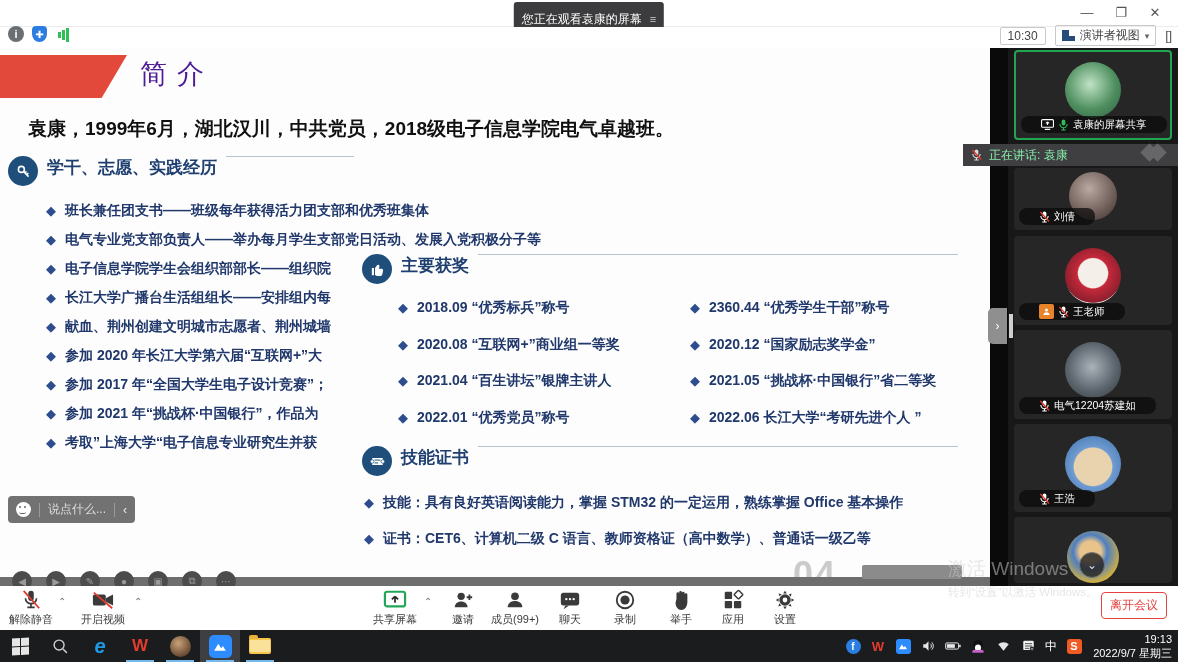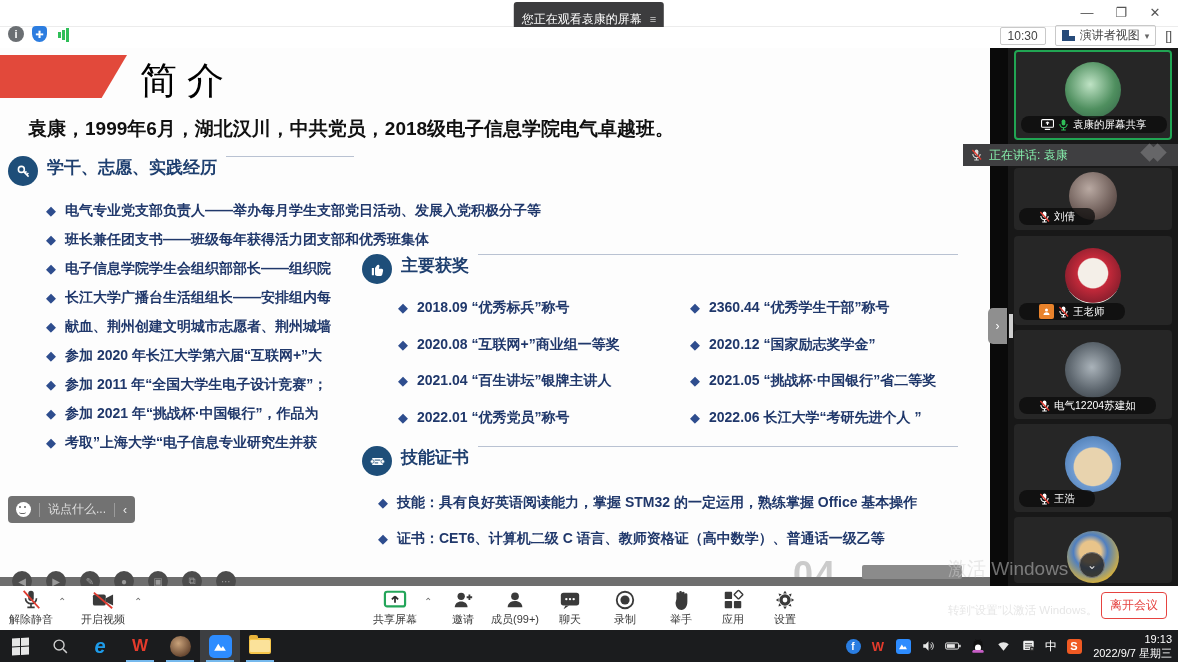--- a/index.html
+++ b/index.html
@@ -24,21 +24,21 @@
   .view-select{border:1px solid #c9c9c9;border-radius:2px;padding:1px 6px;font-size:12px;color:#444;display:flex;align-items:center;gap:5px;}
   .layout-ico{width:13px;height:11px;position:relative;background:#274b7a;}
   .layout-ico:before{content:"";position:absolute;right:0;top:0;width:5px;height:5px;background:#fff;border-left:1px solid #fff;border-bottom:1px solid #fff;}
   .caret{font-size:9px;color:#666;}
   .fullscreen-ico{color:#555;font-size:13px;letter-spacing:-2px;}
 
   
   .slide{position:absolute;left:0;top:48px;width:990px;height:529px;background:#fdfdfd;overflow:hidden;}
   .red-banner{position:absolute;left:0;top:7px;width:127px;height:43px;background:#e2493b;
     clip-path:polygon(0 0,100% 0,80% 100%,0 100%);}
-  .slide-badge{position:absolute;left:140px;top:8px;color:#000000;font-size:37px;letter-spacing:10px;font-weight:500;}
+  .slide-badge{position:absolute;left:140px;top:8px;color:#4c1d95;font-size:27px;letter-spacing:10px;font-weight:500;}
   .headline{position:absolute;left:28px;top:68px;width:950px;font-size:19px;font-weight:bold;color:#101010;white-space:nowrap;}
   .sec-head{position:absolute;display:flex;align-items:flex-start;gap:9px;}
   .sec-ico{width:30px;height:30px;border-radius:50%;background:#1e4e79;display:flex;align-items:center;justify-content:center;flex:none;}
   .sec-title{font-size:17px;font-weight:bold;color:#1e3f6f;white-space:nowrap;}
   .sec-line{height:1px;background:#b9c2d2;}
   .exp-list{position:absolute;left:46px;top:148px;width:940px;}
   .exp-item{height:29px;line-height:29px;font-size:14px;color:#20386b;font-weight:600;white-space:nowrap;overflow:hidden;}
   .dia{color:#2e4d8e;font-size:13px;margin-right:9px;}
   .panel{position:absolute;background:#fdfdfd;}
   .award-grid{position:absolute;left:46px;top:38px;display:grid;grid-template-columns:292px 300px;grid-auto-rows:36.5px;align-items:center;}
@@ -77,21 +77,21 @@
   .toast-logo i{width:13px;height:13px;background:#dcdcdc;transform:rotate(45deg);margin-left:-5px;}
   .collapse-tab{position:absolute;left:988px;top:308px;width:19px;height:36px;background:#8f8f8f;
     border-radius:5px 0 0 5px;color:#fff;font-size:12px;display:flex;align-items:center;justify-content:center;z-index:4;}
   .drag-handle{position:absolute;left:1009px;top:314px;width:4px;height:24px;border-left:2px solid #cfcfcf;border-right:2px solid #cfcfcf;z-index:4;}
   .scroll-more{position:absolute;left:1079px;top:552px;width:26px;height:26px;border-radius:50%;background:rgba(40,40,40,.85);
     border:1px solid #777;color:#ddd;display:flex;align-items:center;justify-content:center;font-size:12px;z-index:6;}
 
   
   .watermark{position:absolute;left:948px;top:556px;z-index:7;color:rgba(210,210,210,.5);pointer-events:none;}
   .watermark .l1{font-size:19px;}
-  .watermark .l2{font-size:11.5px;margin-top:21px;color:rgba(200,200,200,.45);}
+  .watermark .l2{font-size:11.5px;margin-top:3px;color:rgba(200,200,200,.45);}
 
   
   .toolbar{position:absolute;left:0;top:586px;width:1178px;height:44px;background:#fff;}
   .tb-item{position:absolute;top:3px;width:58px;display:flex;flex-direction:column;align-items:center;gap:1px;cursor:default;}
   .tb-item .lbl{font-size:11px;color:#3a3a3a;white-space:nowrap;text-align:center;}
   .tb-chev{position:absolute;top:10px;color:#707070;font-size:10px;}
   .leave-btn{position:absolute;right:11px;top:6px;width:66px;height:27px;border:1px solid #e64340;border-radius:4px;
     color:#e64340;font-size:12px;background:#fff;display:flex;align-items:center;justify-content:center;}
 
   
@@ -160,27 +160,27 @@
       <span class="sec-ico">
         <svg width="17" height="17" viewBox="0 0 24 24">
             <circle cx="9" cy="9" r="4.2" fill="none" stroke="#fff" stroke-width="2.2"></circle>
             <path d="M12.2 12.2l7 7M16.5 16.5l2.4-2.4M14 14l2.2-2.2" stroke="#fff" stroke-width="2.2" fill="none"></path>
           </svg>
       </span>
       <span class="sec-title">学干、志愿、实践经历</span>
       <span class="sec-line" style="width:128px;"></span>
     </div>
     <div class="exp-list">
+      <div class="exp-item"><span class="dia">◆</span><span>班长兼任团支书——班级每年获得活力团支部和优秀班集体</span></div>
       <div class="exp-item"><span class="dia">◆</span><span>电气专业党支部负责人——举办每月学生支部党日活动、发展入党积极分子等</span></div>
-      <div class="exp-item"><span class="dia">◆</span><span>班长兼任团支书——班级每年获得活力团支部和优秀班集体</span></div>
       <div class="exp-item"><span class="dia">◆</span><span>电子信息学院学生会组织部部长——组织院</span></div>
       <div class="exp-item"><span class="dia">◆</span><span>长江大学广播台生活组组长——安排组内每</span></div>
       <div class="exp-item"><span class="dia">◆</span><span>献血、荆州创建文明城市志愿者、荆州城墙</span></div>
       <div class="exp-item"><span class="dia">◆</span><span>参加 2020 年长江大学第六届“互联网+”大</span></div>
-      <div class="exp-item"><span class="dia">◆</span><span>参加 2011 年“全国大学生电子设计竞赛”；</span></div>
+      <div class="exp-item"><span class="dia">◆</span><span>参加 2017 年“全国大学生电子设计竞赛”；</span></div>
       <div class="exp-item"><span class="dia">◆</span><span>参加 2021 年“挑战杯·中国银行”，作品为</span></div>
       <div class="exp-item"><span class="dia">◆</span><span>考取”上海大学“电子信息专业研究生并获</span></div>
     </div>
 
     <div class="panel" style="left:352px;top:204px;width:638px;height:193px;">
       <div class="sec-head" style="left:10px;top:2px;position:absolute;">
         <span class="sec-ico">
           <svg width="17" height="17" viewBox="0 0 24 24">
               <path d="M4 10h3v10H4zM8.5 19.4c.5 1 1.5 1.6 2.8 1.6h5.2c1.1 0 2-.8 2.2-1.8l1.2-5.6c.3-1.3-.7-2.6-2-2.6h-4l.9-3.5c.2-1-.4-2-1.4-2.3-.8-.2-1.6.1-2 .8L8.5 10z" fill="#fff"></path>
             </svg>
@@ -207,21 +207,21 @@
           <svg width="17" height="17" viewBox="0 0 24 24">
               <rect x="4" y="7" width="16" height="10" rx="2" fill="#fff"></rect>
               <circle cx="4.5" cy="12" r="2.6" fill="#fff" stroke="#1e4e79"></circle>
               <circle cx="19.5" cy="12" r="2.6" fill="#fff" stroke="#1e4e79"></circle>
               <path d="M8 10h8M8 14h5" stroke="#1e4e79" stroke-width="1.4"></path>
             </svg>
         </span>
         <span class="sec-title">技能证书</span>
         <span class="sec-line" style="width:480px;"></span>
       </div>
-      <div style="position:absolute;left:26px;top:44px;">
+      <div style="position:absolute;left:12px;top:44px;">
         <div class="skill-item"><span class="dia">◆</span><span>技能：具有良好英语阅读能力，掌握 STM32 的一定运用，熟练掌握 Office 基本操作</span></div>
         <div class="skill-item"><span class="dia">◆</span><span>证书：CET6、计算机二级 C 语言、教师资格证（高中数学）、普通话一级乙等</span></div>
       </div>
     </div>
 
     <div class="page-num">04</div>
   </div>
 
   <div class="share-strip">
     <div class="pres-ctrls">

